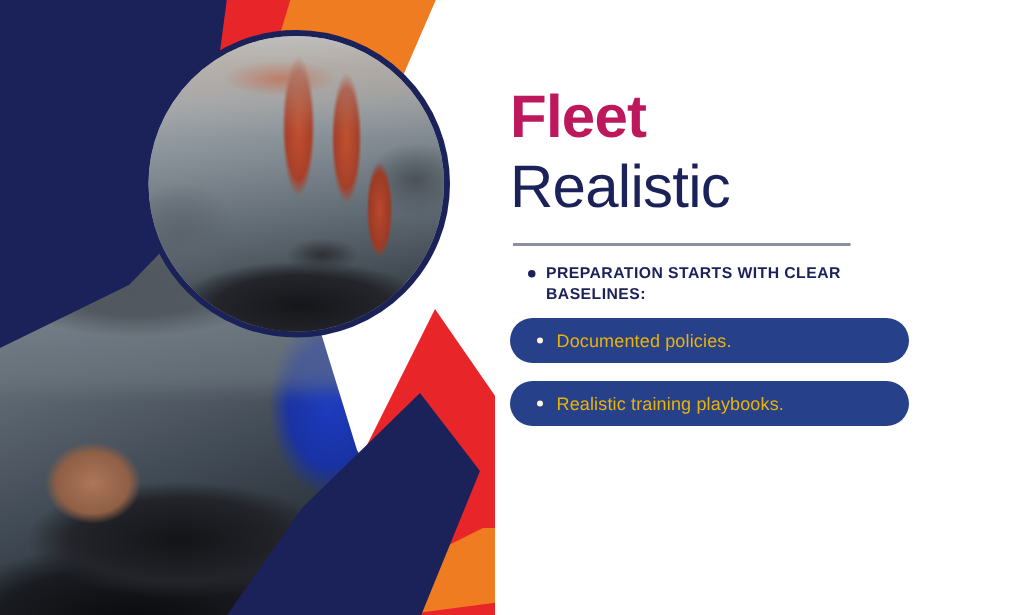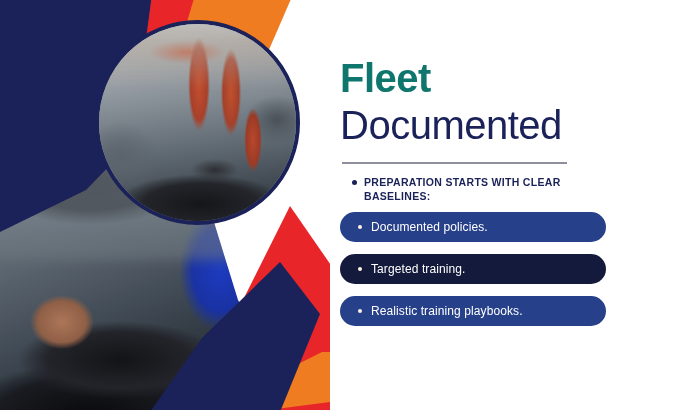--- a/index.html
+++ b/index.html
@@ -101,21 +101,21 @@
     position:absolute;left:0;top:0;width:238px;height:80px;
     background:linear-gradient(180deg,#cfd1d0 0%, #b6a89c 45%, rgba(160,150,140,0) 100%);
     opacity:.6;filter:blur(5px);
   }
 
   
   .content{position:absolute;left:340px;top:0;width:344px;height:410px;}
 
   .title-block{position:absolute;left:0;top:56px;width:300px;}
   .title-line1{
-    font-size:40px;line-height:44px;font-weight:700;color:#0f766e;
+    font-size:40px;line-height:44px;font-weight:700;color:#be185d;
     letter-spacing:-0.5px;
   }
   .title-line2{
     font-size:40px;line-height:46px;font-weight:400;color:#1b2259;
     letter-spacing:-0.5px;margin-top:2px;
   }
   .divider{
     position:absolute;left:2px;top:162px;width:225px;height:2px;
     background:#7a7b8c;opacity:.85;
   }
@@ -138,21 +138,21 @@
     display:flex;align-items:center;gap:9px;
     height:30px;border-radius:15px;margin-bottom:12px;
     padding:0 14px 0 18px;box-sizing:border-box;
   }
   .pill.blue{background:#26408a;}
   .pill.dark{background:#141a3c;}
   .pill-dot{
     width:4px;height:4px;border-radius:50%;background:#fdf2e5;flex:0 0 auto;
   }
   .pill-text{
-    font-size:12px;line-height:14px;color:#ffffff;font-weight:400;
+    font-size:12px;line-height:14px;color:#eab308;font-weight:400;
     letter-spacing:.1px;white-space:nowrap;
   }
 </style>
 </head>
 <body>
 
 <div class="poster">
 
   <div class="left-visual">
 
@@ -174,41 +174,37 @@
       <div class="circle-img">
         <div class="circle-softtop"></div>
       </div>
     </div>
   </div>
 
   <div class="content">
 
     <div class="title-block">
       <div class="title-line1">Fleet</div>
-      <div class="title-line2">Documented</div>
+      <div class="title-line2">Realistic</div>
     </div>
 
     <div class="divider"></div>
 
     <div class="kicker">
       <span class="kicker-dot"></span>
       <span class="kicker-text">PREPARATION STARTS WITH CLEAR BASELINES:</span>
     </div>
 
     <div class="pill-list">
 
       <div class="pill blue">
         <span class="pill-dot"></span>
         <span class="pill-text">Documented policies.</span>
       </div>
 
-      <div class="pill dark">
-        <span class="pill-dot"></span>
-        <span class="pill-text">Targeted training.</span>
-      </div>
 
       <div class="pill blue">
         <span class="pill-dot"></span>
         <span class="pill-text">Realistic training playbooks.</span>
       </div>
 
     </div>
   </div>
 </div>
 

